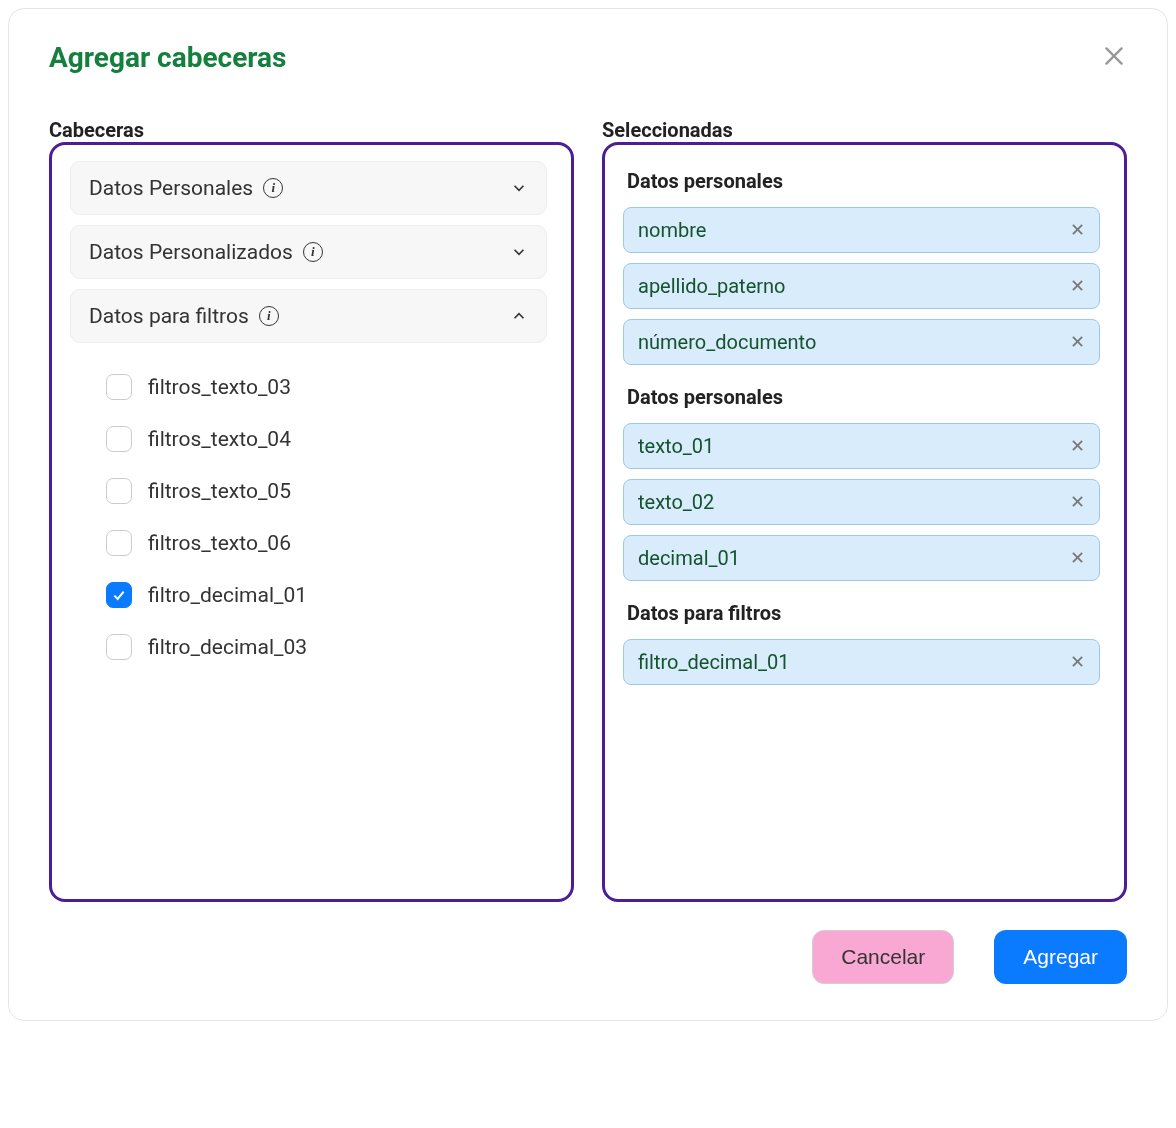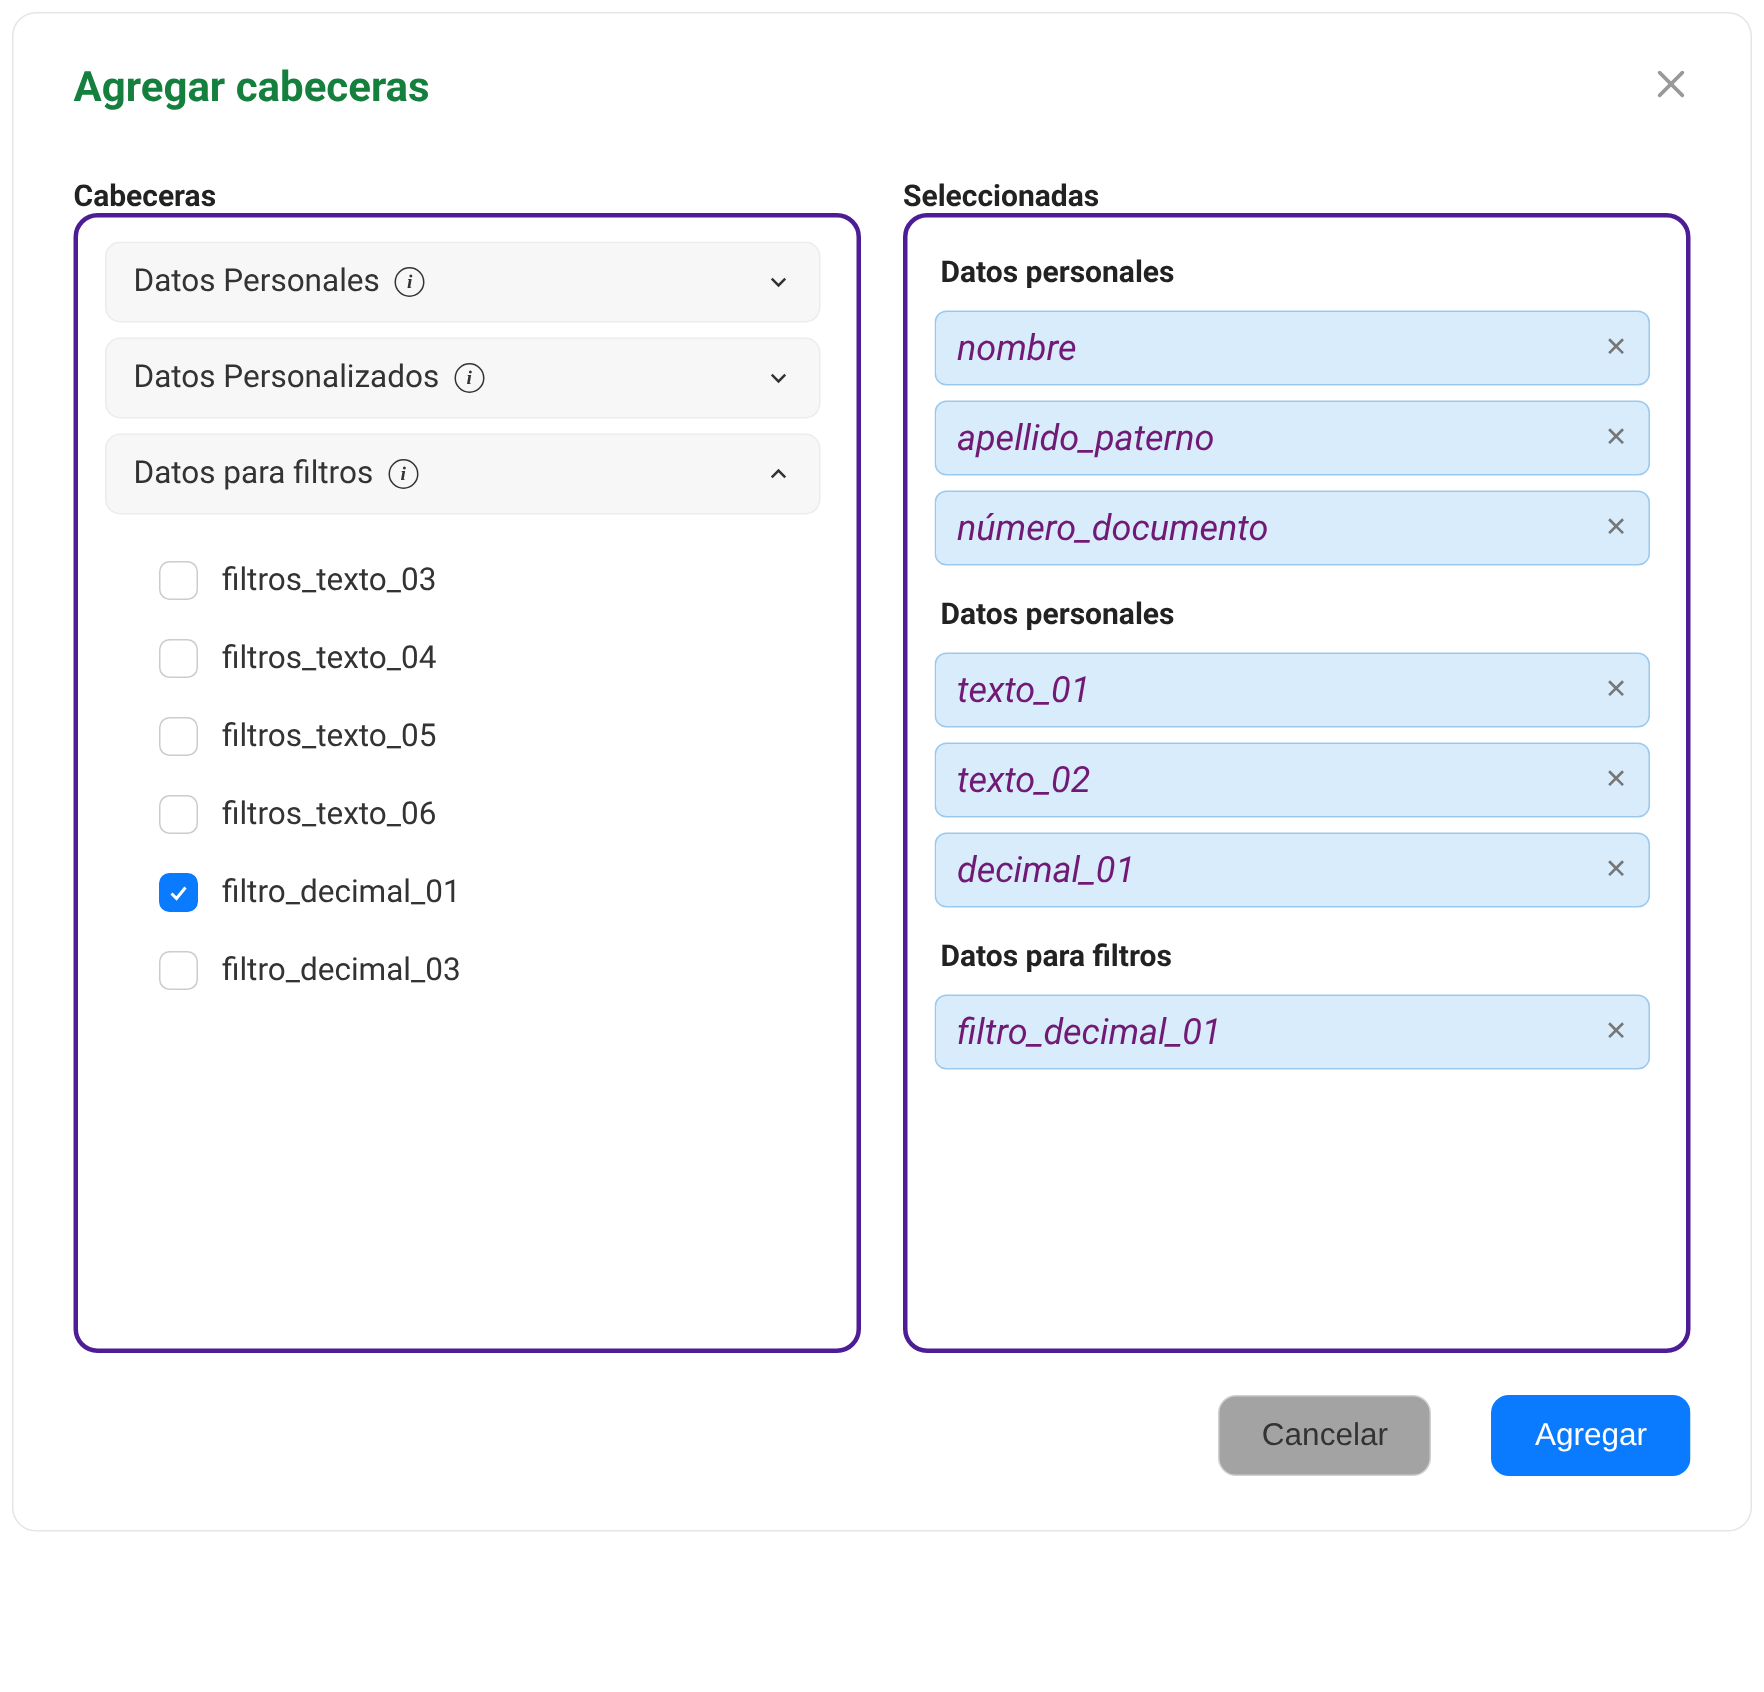--- a/index.html
+++ b/index.html
@@ -171,23 +171,22 @@
       display: flex;
       align-items: center;
       justify-content: space-between;
       background: #d9ecfb;
       border: 1px solid #9bc9ee;
       border-radius: 8px;
       padding: 10px 14px;
       margin-bottom: 10px;
     }
     .chip-label {
-      font-size: 24px;
-      color: #701a75;
-      font-style: italic;
+      font-size: 20px;
+      color: #14532d;
     }
     .chip-remove {
       color: #777;
       font-size: 18px;
       cursor: pointer;
       line-height: 1;
     }
 
     .footer {
       display: flex;
@@ -196,21 +195,21 @@
       margin-top: 28px;
     }
     .btn {
       font-size: 21px;
       padding: 14px 28px;
       border-radius: 12px;
       cursor: pointer;
       border: 1px solid transparent;
     }
     .btn-secondary {
-      background: #a3a3a3;
+      background: #f9a8d4;
       border-color: #d0d0d0;
       color: #333;
     }
     .btn-primary {
       background: #0a7aff;
       color: #fff;
       margin-left: 20px;
     }
   </style>
 </head>

